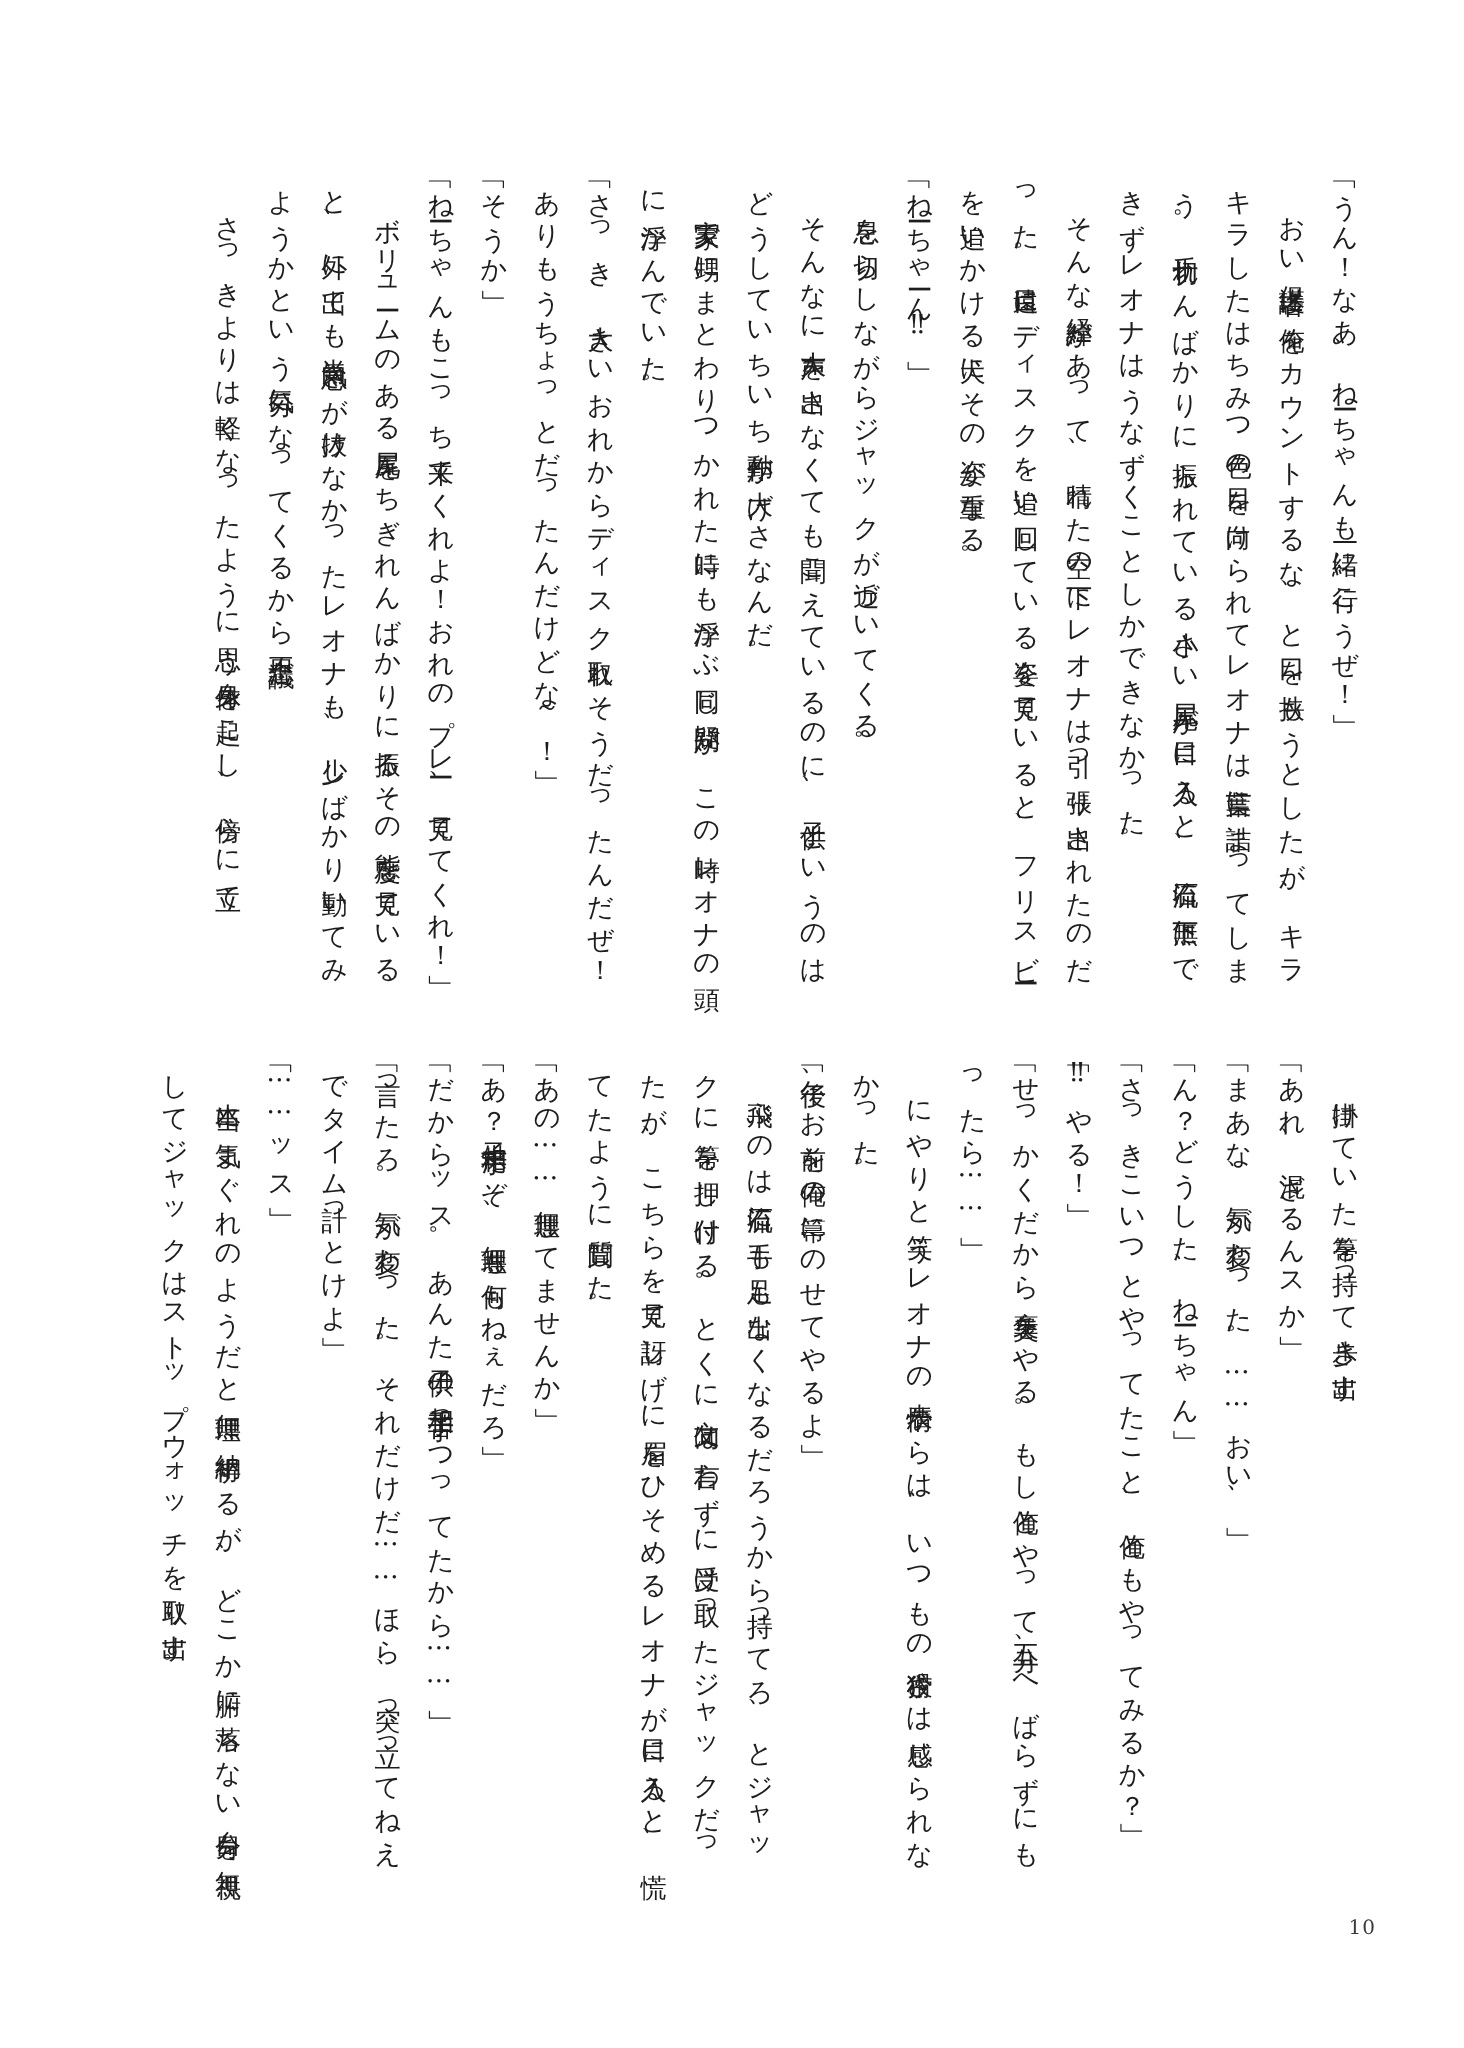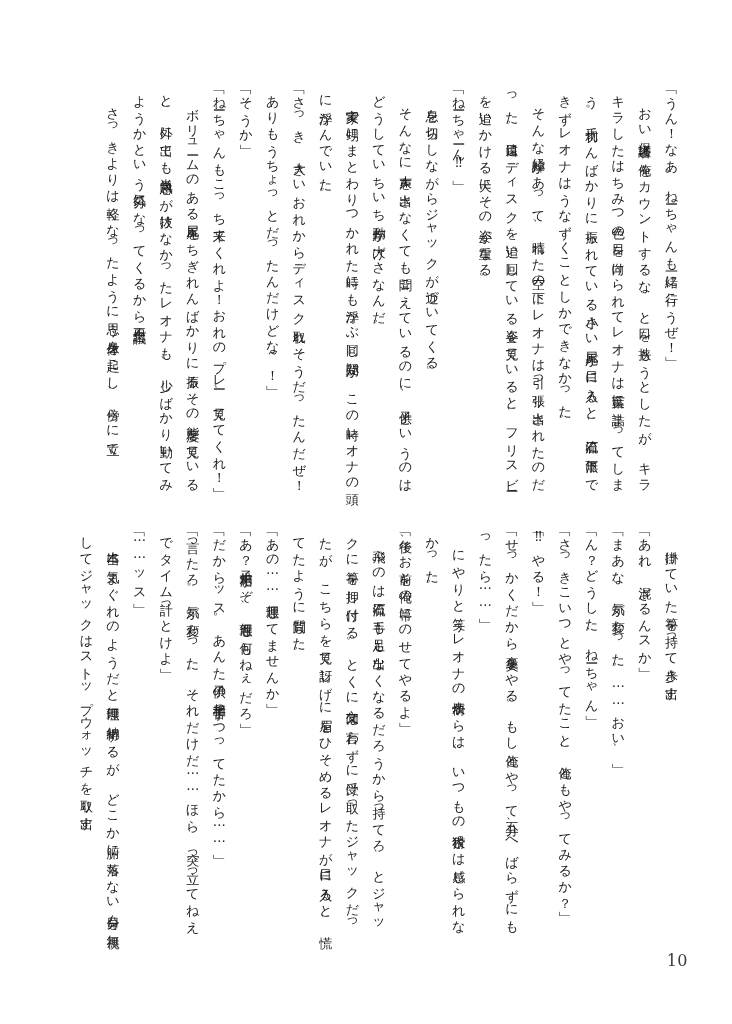--- a/index.html
+++ b/index.html
@@ -54,21 +54,21 @@
   }
   .vblock p.noindent {
     text-indent: 0;
   }
 
   
   .page-number {
     position: absolute;
     right: 44px;
     bottom: 54px;
-    font-size: 16px;
+    font-size: 10px;
     letter-spacing: 0.5px;
     color: #3a3a3a;
     font-family: "DejaVu Serif", "Liberation Serif", serif;
   }
 </style>
 </head>
 <body>
 
 <div class="page" style="background: rgb(255, 255, 255);">
 

